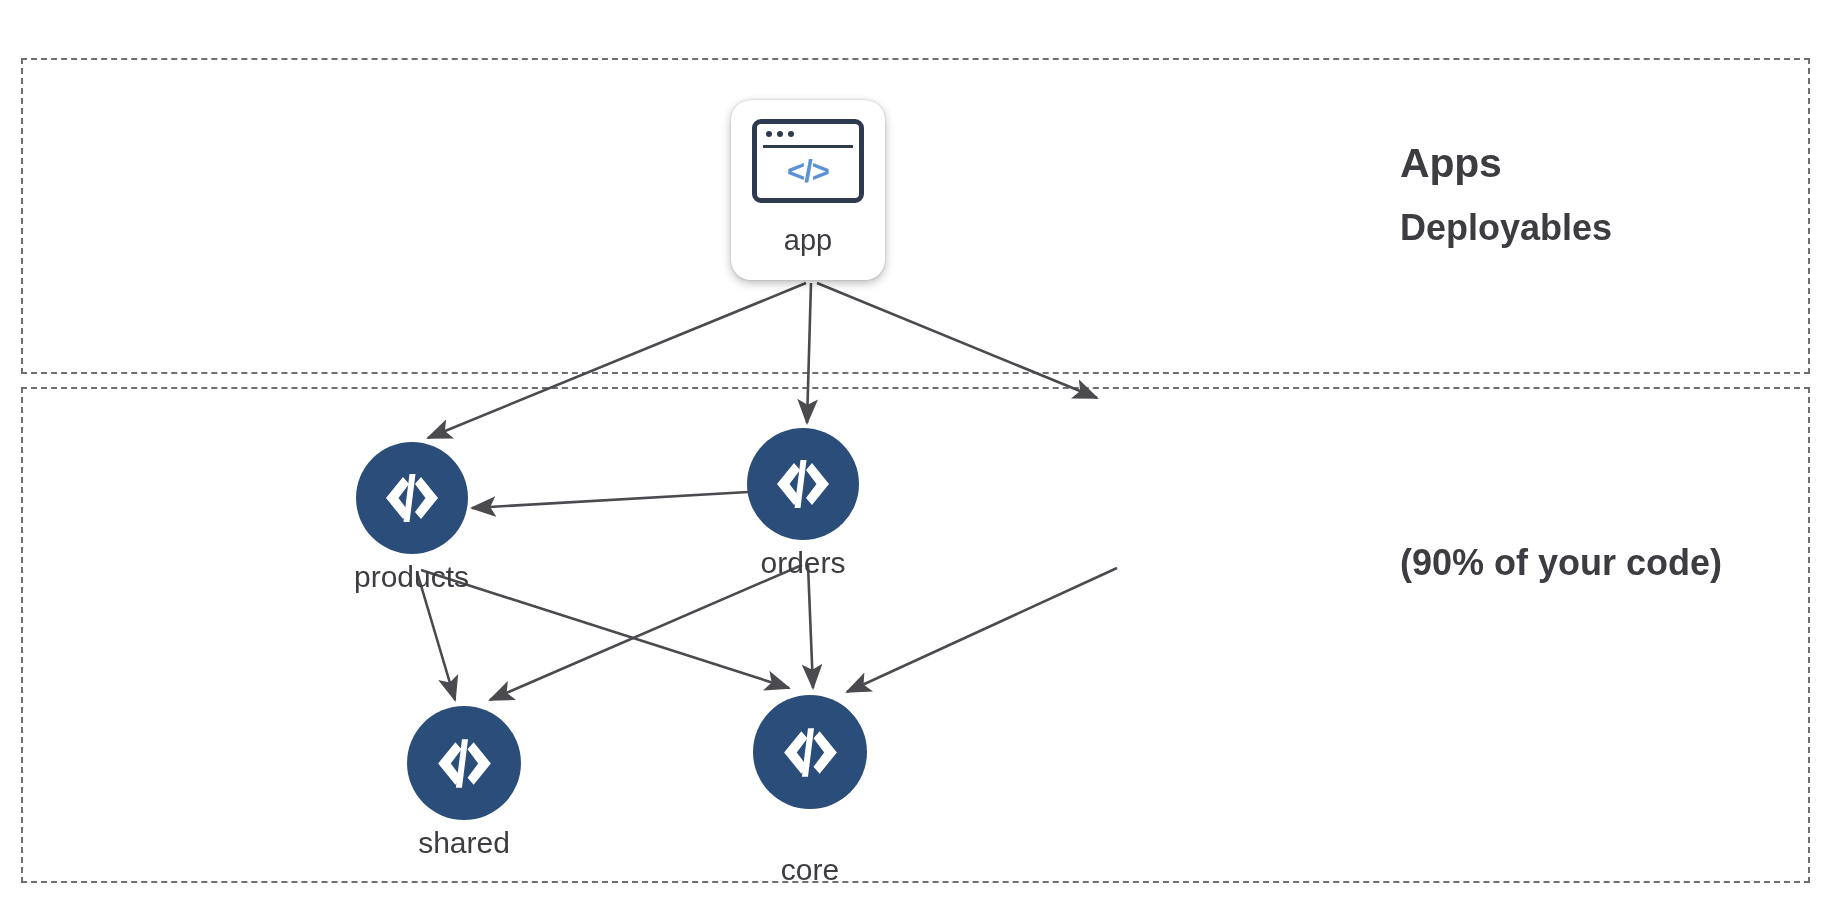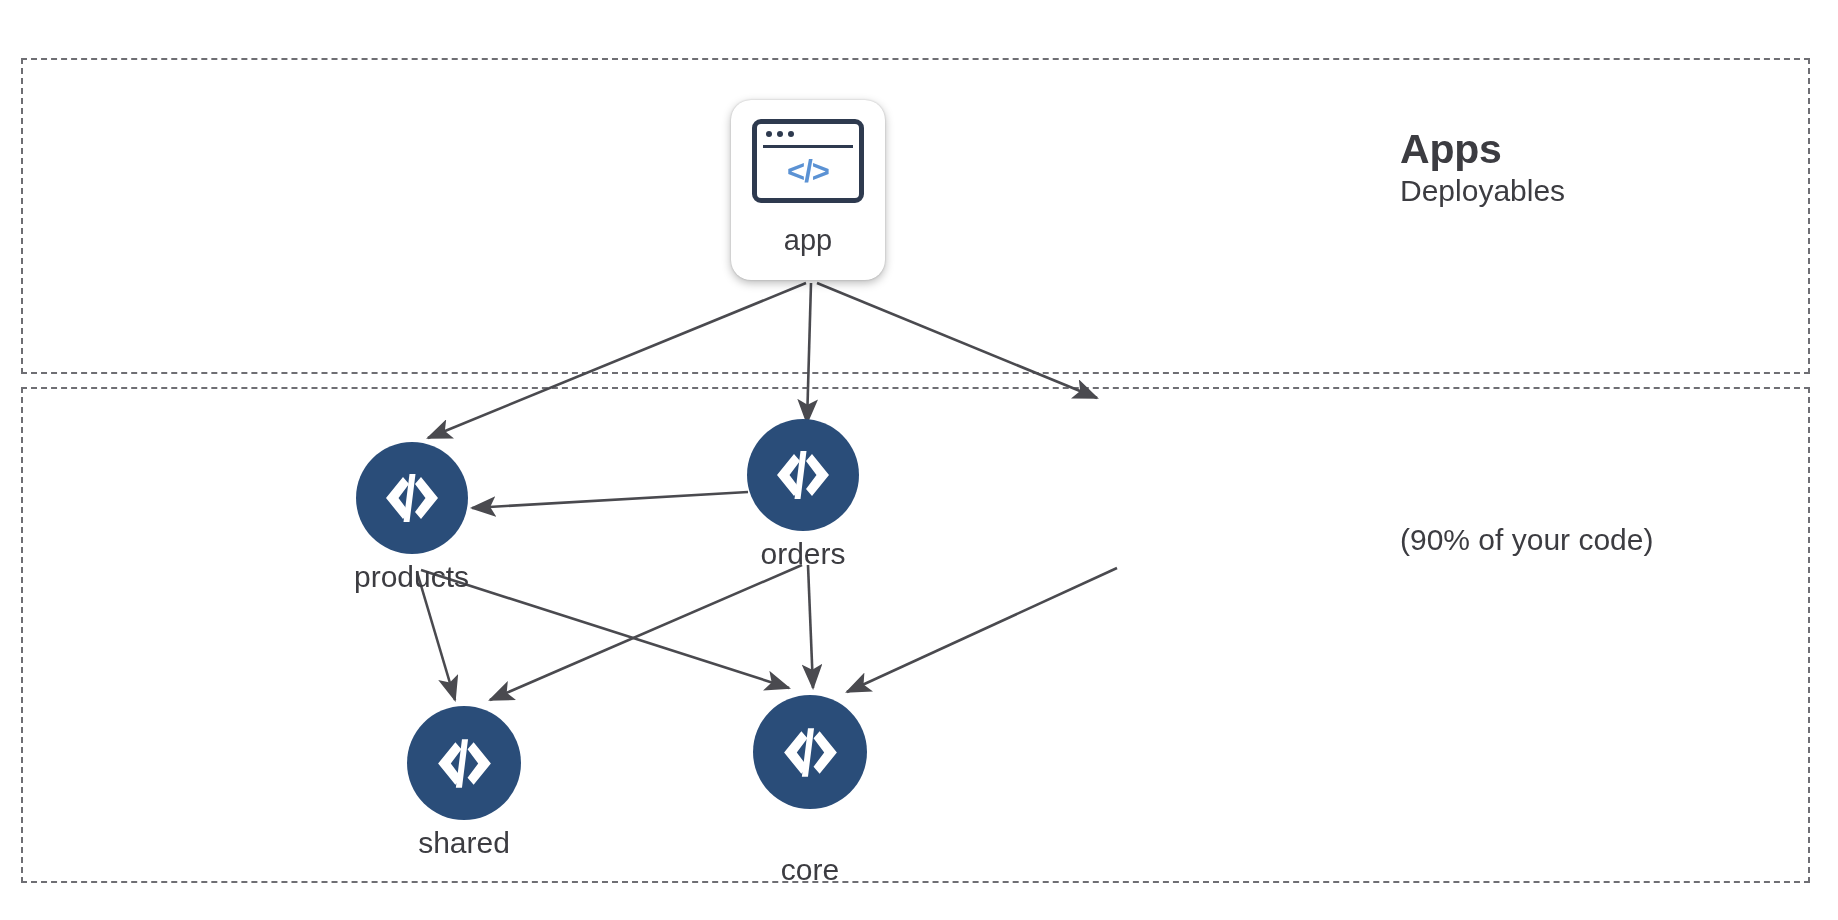--- a/index.html
+++ b/index.html
@@ -48,25 +48,25 @@
     line-height: 1.18;
   }
   .zone-caption .zone-title {
     display: block;
     font-size: 41px;
     font-weight: bold;
     letter-spacing: -0.2px;
   }
   .zone-caption .zone-sub {
     display: block;
-    font-size: 30px;
-    font-weight: normal;
-    margin-top: 0;
-  }
-  #caption-apps { left: 1400px; top: 125px; }
+    font-size: 36px;
+    font-weight: bold;
+    margin-top: 20px;
+  }
+  #caption-apps { left: 1400px; top: 139px; }
   #caption-libs { left: 1400px; top: 522px; }
 
   
   #edges {
     position: absolute;
     left: 0;
     top: 0;
     width: 1838px;
     height: 920px;
     pointer-events: none;
@@ -212,21 +212,21 @@
     <div class="lib-circle" style="width:112px;height:112px;">
       <svg width="66" height="52" viewBox="0 0 66 52" aria-hidden="true">
         <path d="M24 5 L7 26 L24 47 L30 40 L19.5 26 L30 12 Z" fill="#ffffff"></path>
         <path d="M42 5 L59 26 L42 47 L36 40 L46.5 26 L36 12 Z" fill="#ffffff"></path>
         <path d="M36.5 2 L30.5 50 L24.5 50 L30.5 2 Z" fill="#ffffff"></path>
       </svg>
     </div>
     <div class="lib-label">products</div>
   </div>
 
-  <div class="lib-node" id="node-orders" style="left:747px; top:419px;">
+  <div class="lib-node" id="node-orders" style="left:747px; top:428px;">
     <div class="lib-circle" style="width:112px;height:112px;">
       <svg width="66" height="52" viewBox="0 0 66 52" aria-hidden="true">
         <path d="M24 5 L7 26 L24 47 L30 40 L19.5 26 L30 12 Z" fill="#ffffff"></path>
         <path d="M42 5 L59 26 L42 47 L36 40 L46.5 26 L36 12 Z" fill="#ffffff"></path>
         <path d="M36.5 2 L30.5 50 L24.5 50 L30.5 2 Z" fill="#ffffff"></path>
       </svg>
     </div>
     <div class="lib-label">orders</div>
   </div>
 

